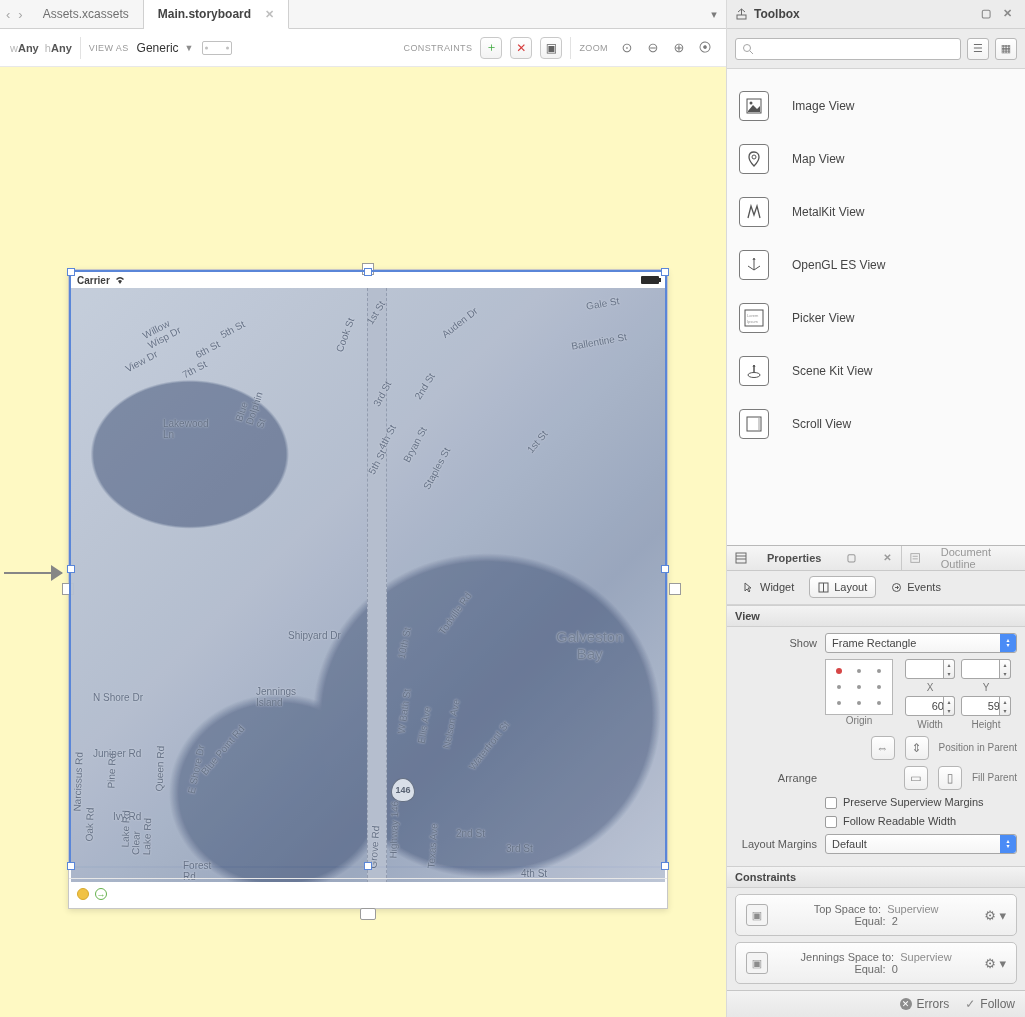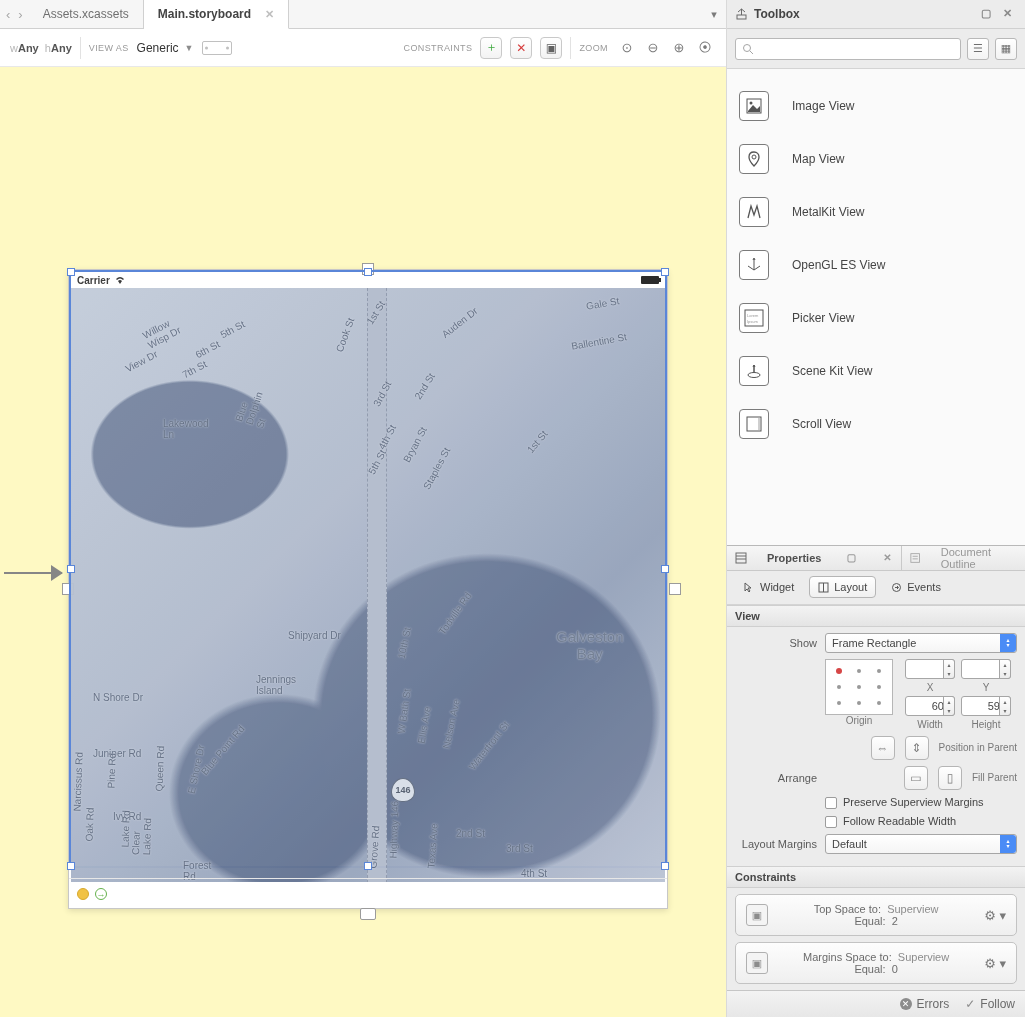--- a/index.html
+++ b/index.html
@@ -194,21 +194,21 @@
           <div class="map-img">
             <div class="map-overlay"></div>
 
             <div class="road" style="left:296px;top:0;width:20px;height:600px;background:#b0bcd4;border-left:1px dashed #8a98b5;border-right:1px dashed #8a98b5;"></div>
             <div class="hwy-shield" style="left:320px;top:490px;">
                 <span>146</span>
               </div>
             <span class="map-label big" style="left:485px;top:340px;white-space:pre;text-align:center;">Galveston
 Bay</span>
             <span class="map-label" style="left:217px;top:342px;">Shipyard Dr</span>
-            <span class="map-label" style="left:185px;top:386px;white-space:pre;">Jennings
+            <span class="map-label" style="left:185px;top:398px;white-space:pre;">Jennings
 Island</span>
             <span class="map-label" style="left:22px;top:404px;">N Shore Dr</span>
             <span class="map-label" style="left:42px;top:523px;">Ivy Rd</span>
             <span class="map-label" style="left:22px;top:460px;">Juniper Rd</span>
             <span class="map-label" style="left:112px;top:572px;white-space:pre;">Forest
 Rd</span>
             <span class="map-label" style="left:18px;top:548px;transform:rotate(-88deg);transform-origin:left;">Oak Rd</span>
             <span class="map-label" style="left:54px;top:554px;transform:rotate(-88deg);transform-origin:left;">Lake Rd</span>
             <span class="map-label" style="left:70px;top:556px;transform:rotate(-88deg);transform-origin:left;white-space:pre;">Clear
 Lake Rd</span>
@@ -500,21 +500,21 @@
 
       <div class="section-head">Constraints</div>
       <div id="constraints-list">
           <div class="constraint-card">
             <span class="cicon">▣</span>
             <span class="ctext"><span class="k">Top Space to:</span>&nbsp;&nbsp;<span class="v">Superview</span><br><span class="k">Equal:</span>&nbsp;&nbsp;<span class="k">2</span></span>
             <span class="cgear">⚙︎ ▾</span>
           </div>
           <div class="constraint-card">
             <span class="cicon">▣</span>
-            <span class="ctext"><span class="k">Margins Space to:</span>&nbsp;&nbsp;<span class="v">Superview</span><br><span class="k">Equal:</span>&nbsp;&nbsp;<span class="k">0</span></span>
+            <span class="ctext"><span class="k">Jennings Space to:</span>&nbsp;&nbsp;<span class="v">Superview</span><br><span class="k">Equal:</span>&nbsp;&nbsp;<span class="k">0</span></span>
             <span class="cgear">⚙︎ ▾</span>
           </div>
         </div>
     </div>
 
     <div class="footer">
       <span class="fi">
           <span class="errdot">✕</span>
           <span>Errors</span>
         </span>

